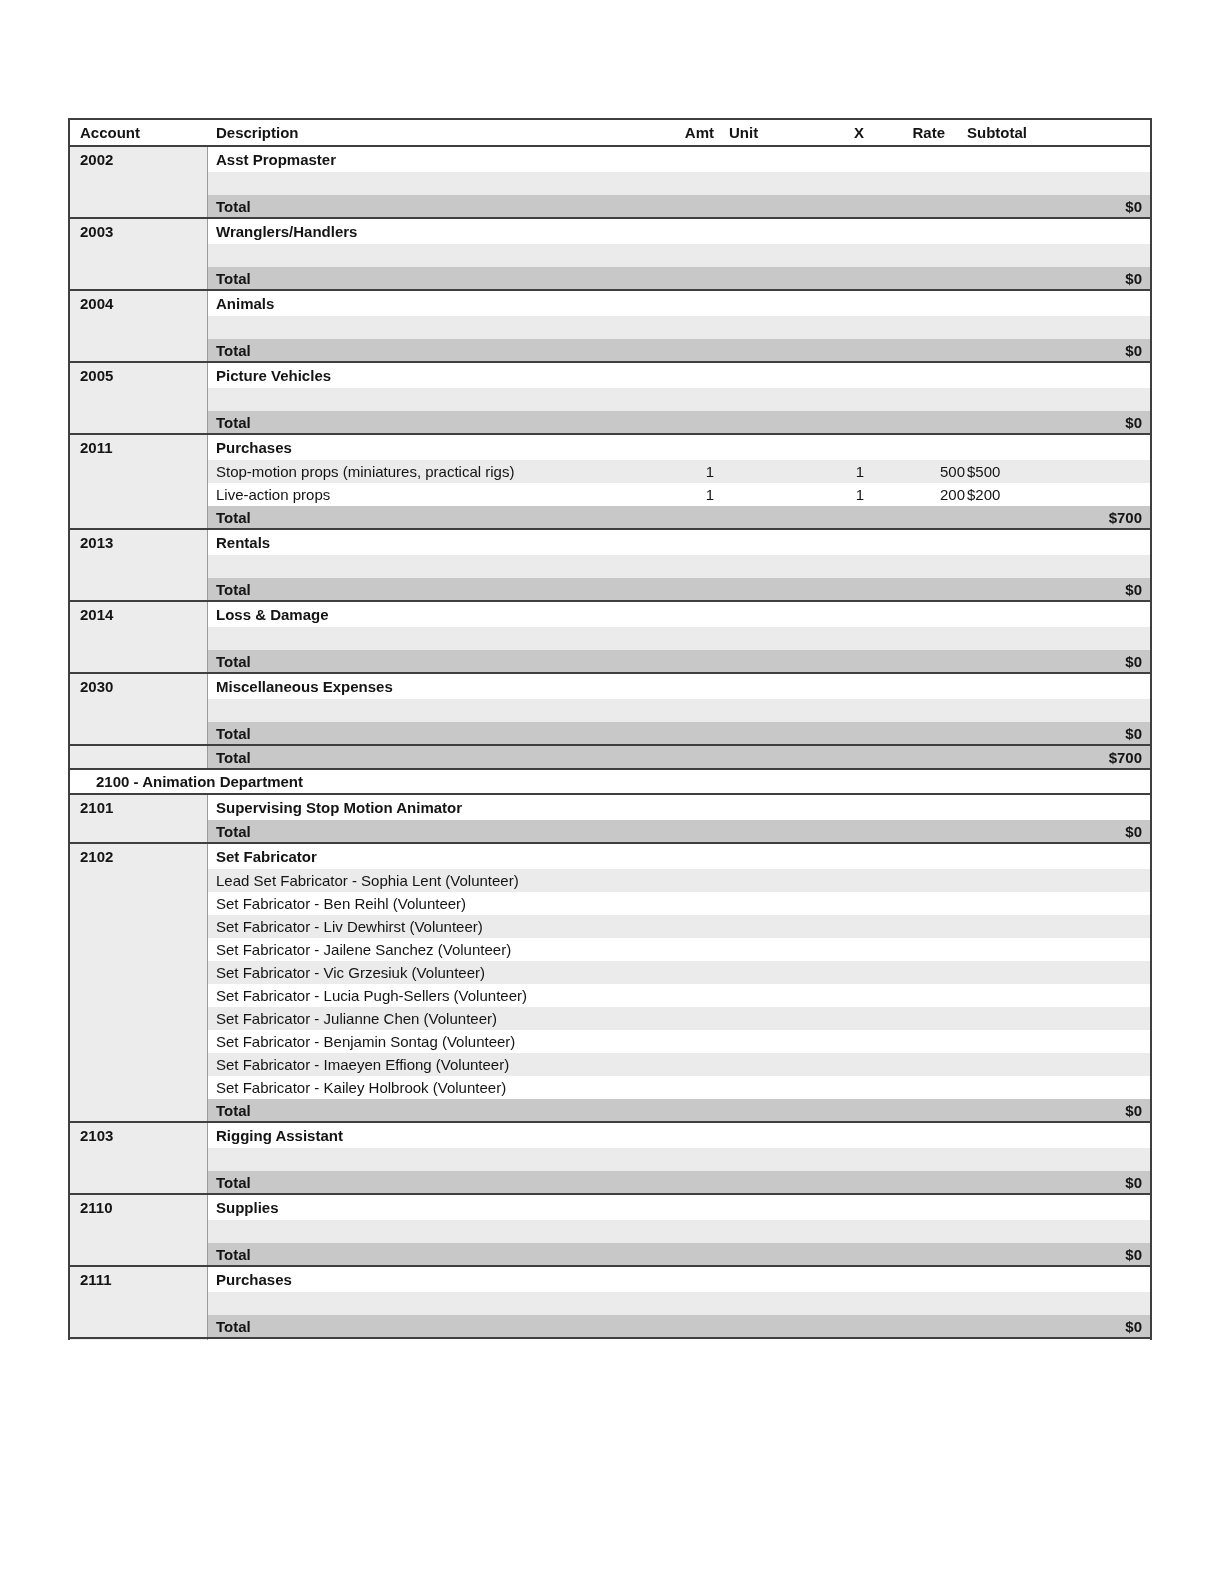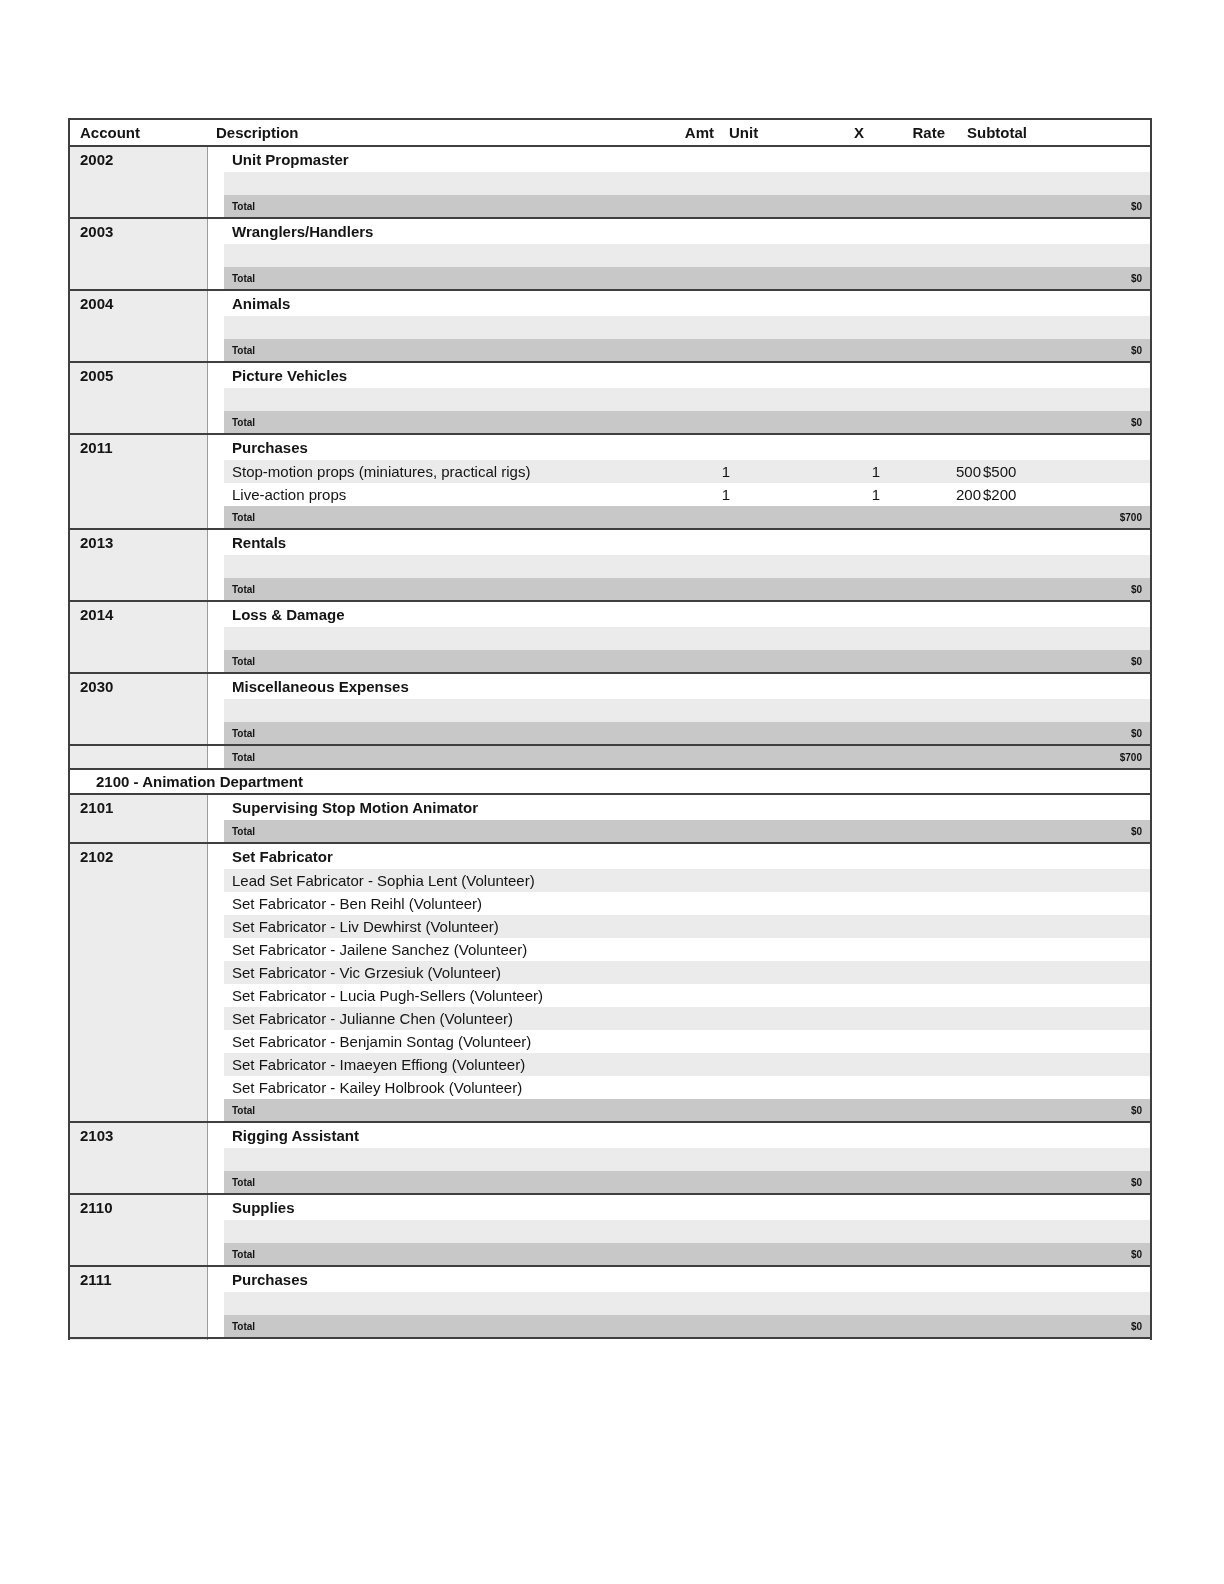--- a/index.html
+++ b/index.html
@@ -13,41 +13,41 @@
     border:2px solid var(--border_dark,#3f3f3f);
     box-sizing:border-box; background:#ffffff;
   }
   .header-row {
     display:grid;
     grid-template-columns:138px 445px 66px 76px 74px 98px 1fr;
     height:25px; align-items:center;
     font-size:15px; font-weight:bold; background:#ffffff;
   }
   .tblock { border-top:2px solid var(--border_dark,#3f3f3f); }
-  .block { display:flex;gap:16px; }
+  .block { display:flex; }
   .acct-cell {
     width:138px; flex:0 0 138px; box-sizing:border-box;
     background:var(--account_col,#ececec);
     border-right:1px solid var(--divider,#9b9b9b);
     padding:4px 0 0 10px;
     font-size:15px; font-weight:bold;
   }
   .block-rows { flex:1; display:flex; flex-direction:column; min-width:0; }
   .row {
     display:grid;
     grid-template-columns:445px 66px 76px 74px 98px 1fr;
     align-items:center; font-size:15px;
   }
   .title-row { height:25px; background:#ffffff; font-weight:bold; }
   .line-row  { height:23px; background:#ffffff; }
   .line-row.alt { background:var(--row_alt,#ebebeb); }
   .trow {
     display:flex; align-items:center; height:22px;
     background:var(--total_row,#c8c8c8);
-    font-size:10px; font-weight:bold;
+    font-size:15px; font-weight:bold;
   }
   .trow .total-label { flex:1; padding-left:8px; }
   .trow .total-value { padding-right:8px; text-align:right; }
   .section-row {
     display:flex; align-items:center; height:25px;
     background:#ffffff; font-size:15px; font-weight:bold;
     padding-left:26px; box-sizing:border-box;
   }
   .cell-account  { padding-left:10px; }
   .cell-desc     { padding-left:8px; overflow:hidden; white-space:nowrap; }
@@ -70,21 +70,21 @@
       <div class="cell-unit">Unit</div>
       <div class="cell-x">X</div>
       <div class="h-rate">Rate</div>
       <div class="cell-subtotal">Subtotal</div>
     </div>
     <div>
         <div class="tblock block">
           <div class="acct-cell">2002</div>
           <div class="block-rows">
             <div class="row title-row">
-              <div class="cell-desc">Unit Propmaster</div>
+              <div class="cell-desc">Asst Propmaster</div>
             </div>
             <div class="row line-row alt">
               <div class="cell-desc"></div>
               <div class="cell-amt"></div>
               <div class="cell-unit"></div>
               <div class="cell-x"></div>
               <div class="cell-rate"></div>
               <div class="cell-subtotal"></div>
             </div>
             <div class="trow">

